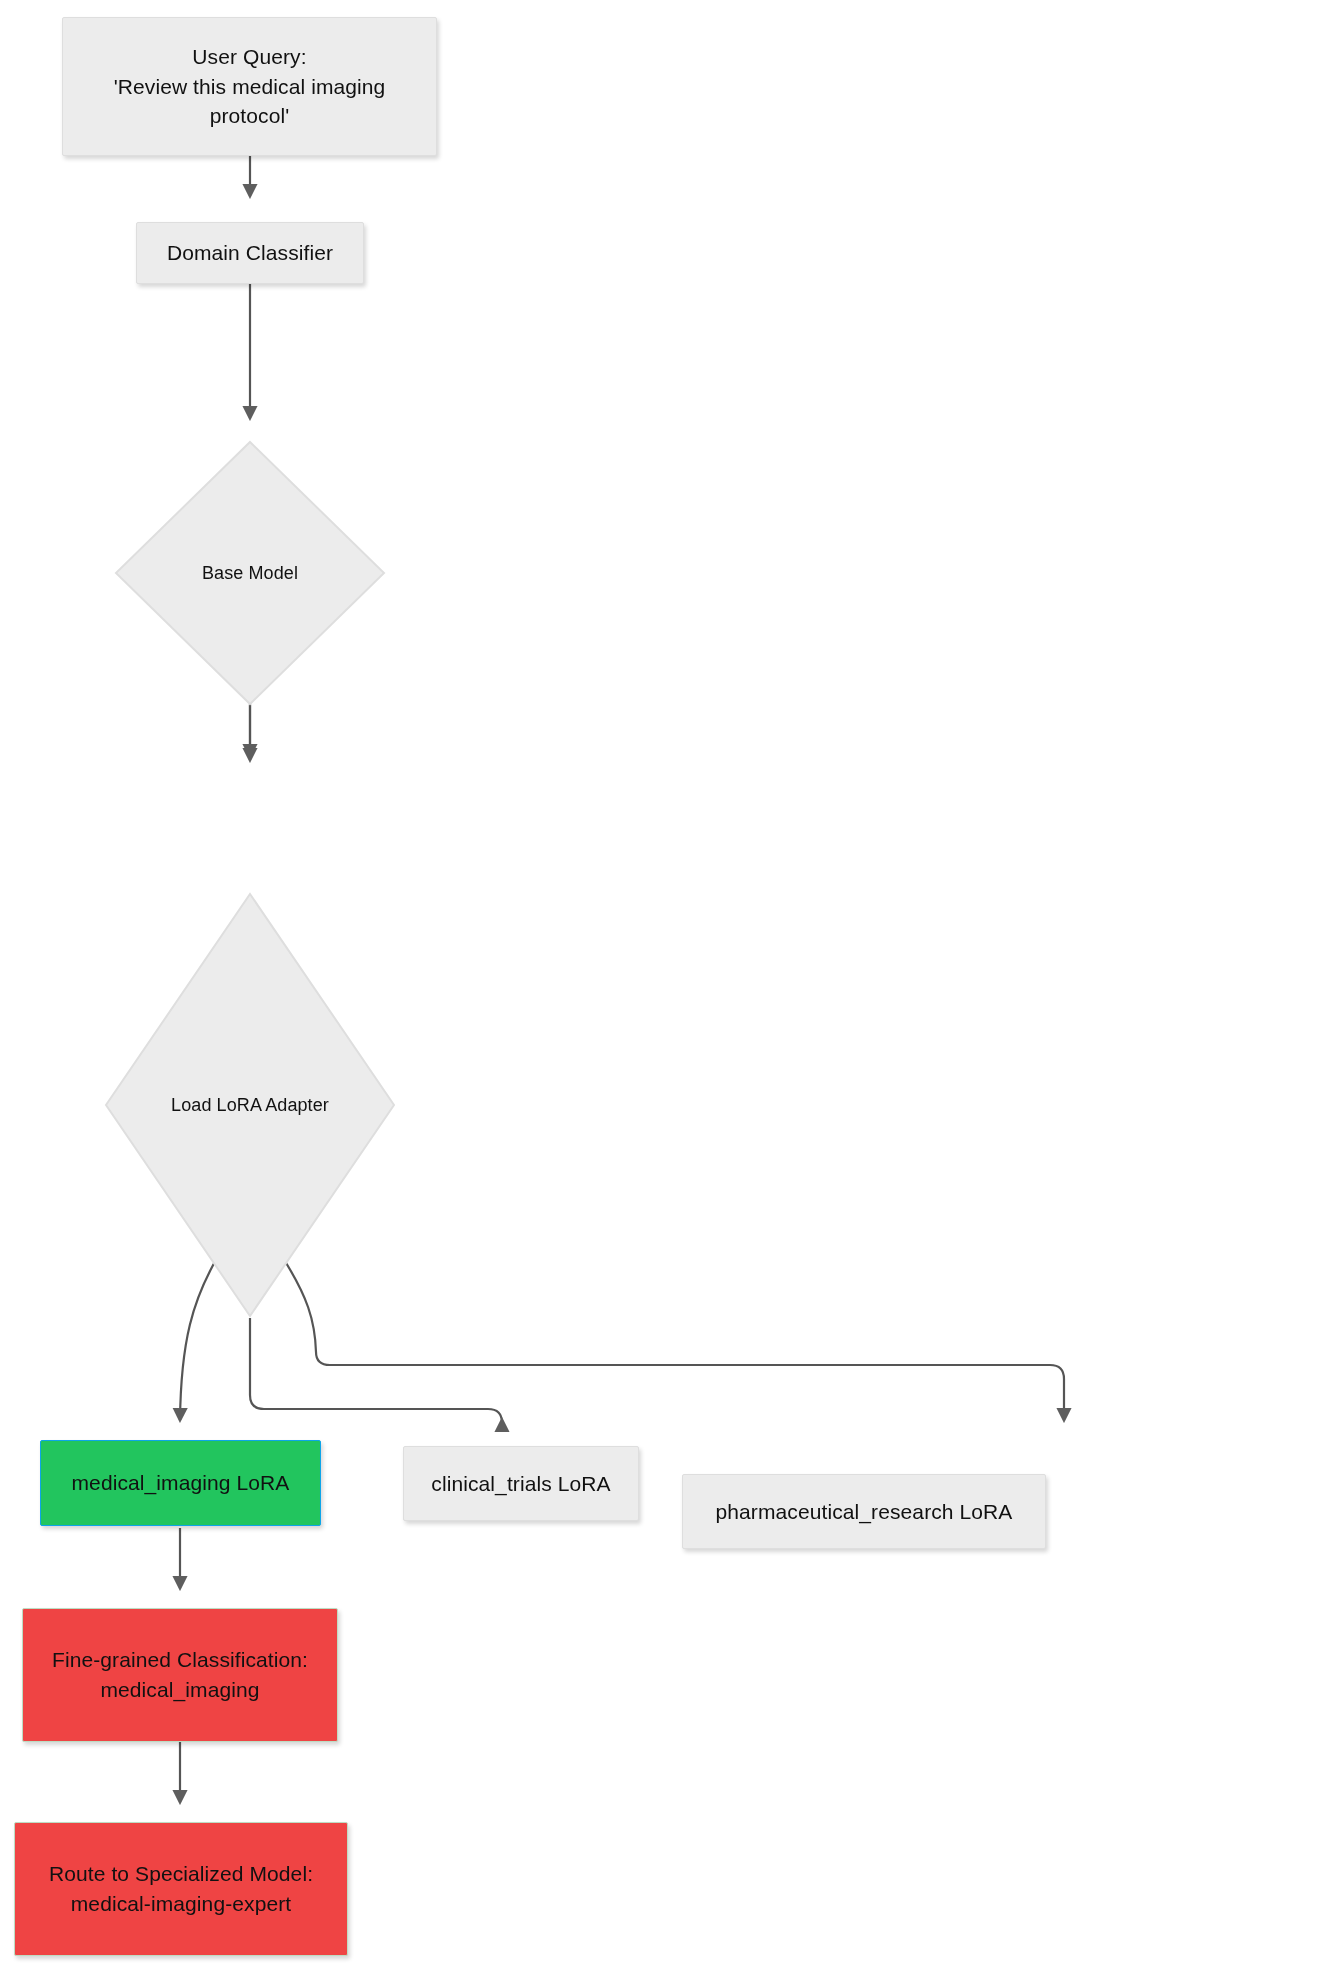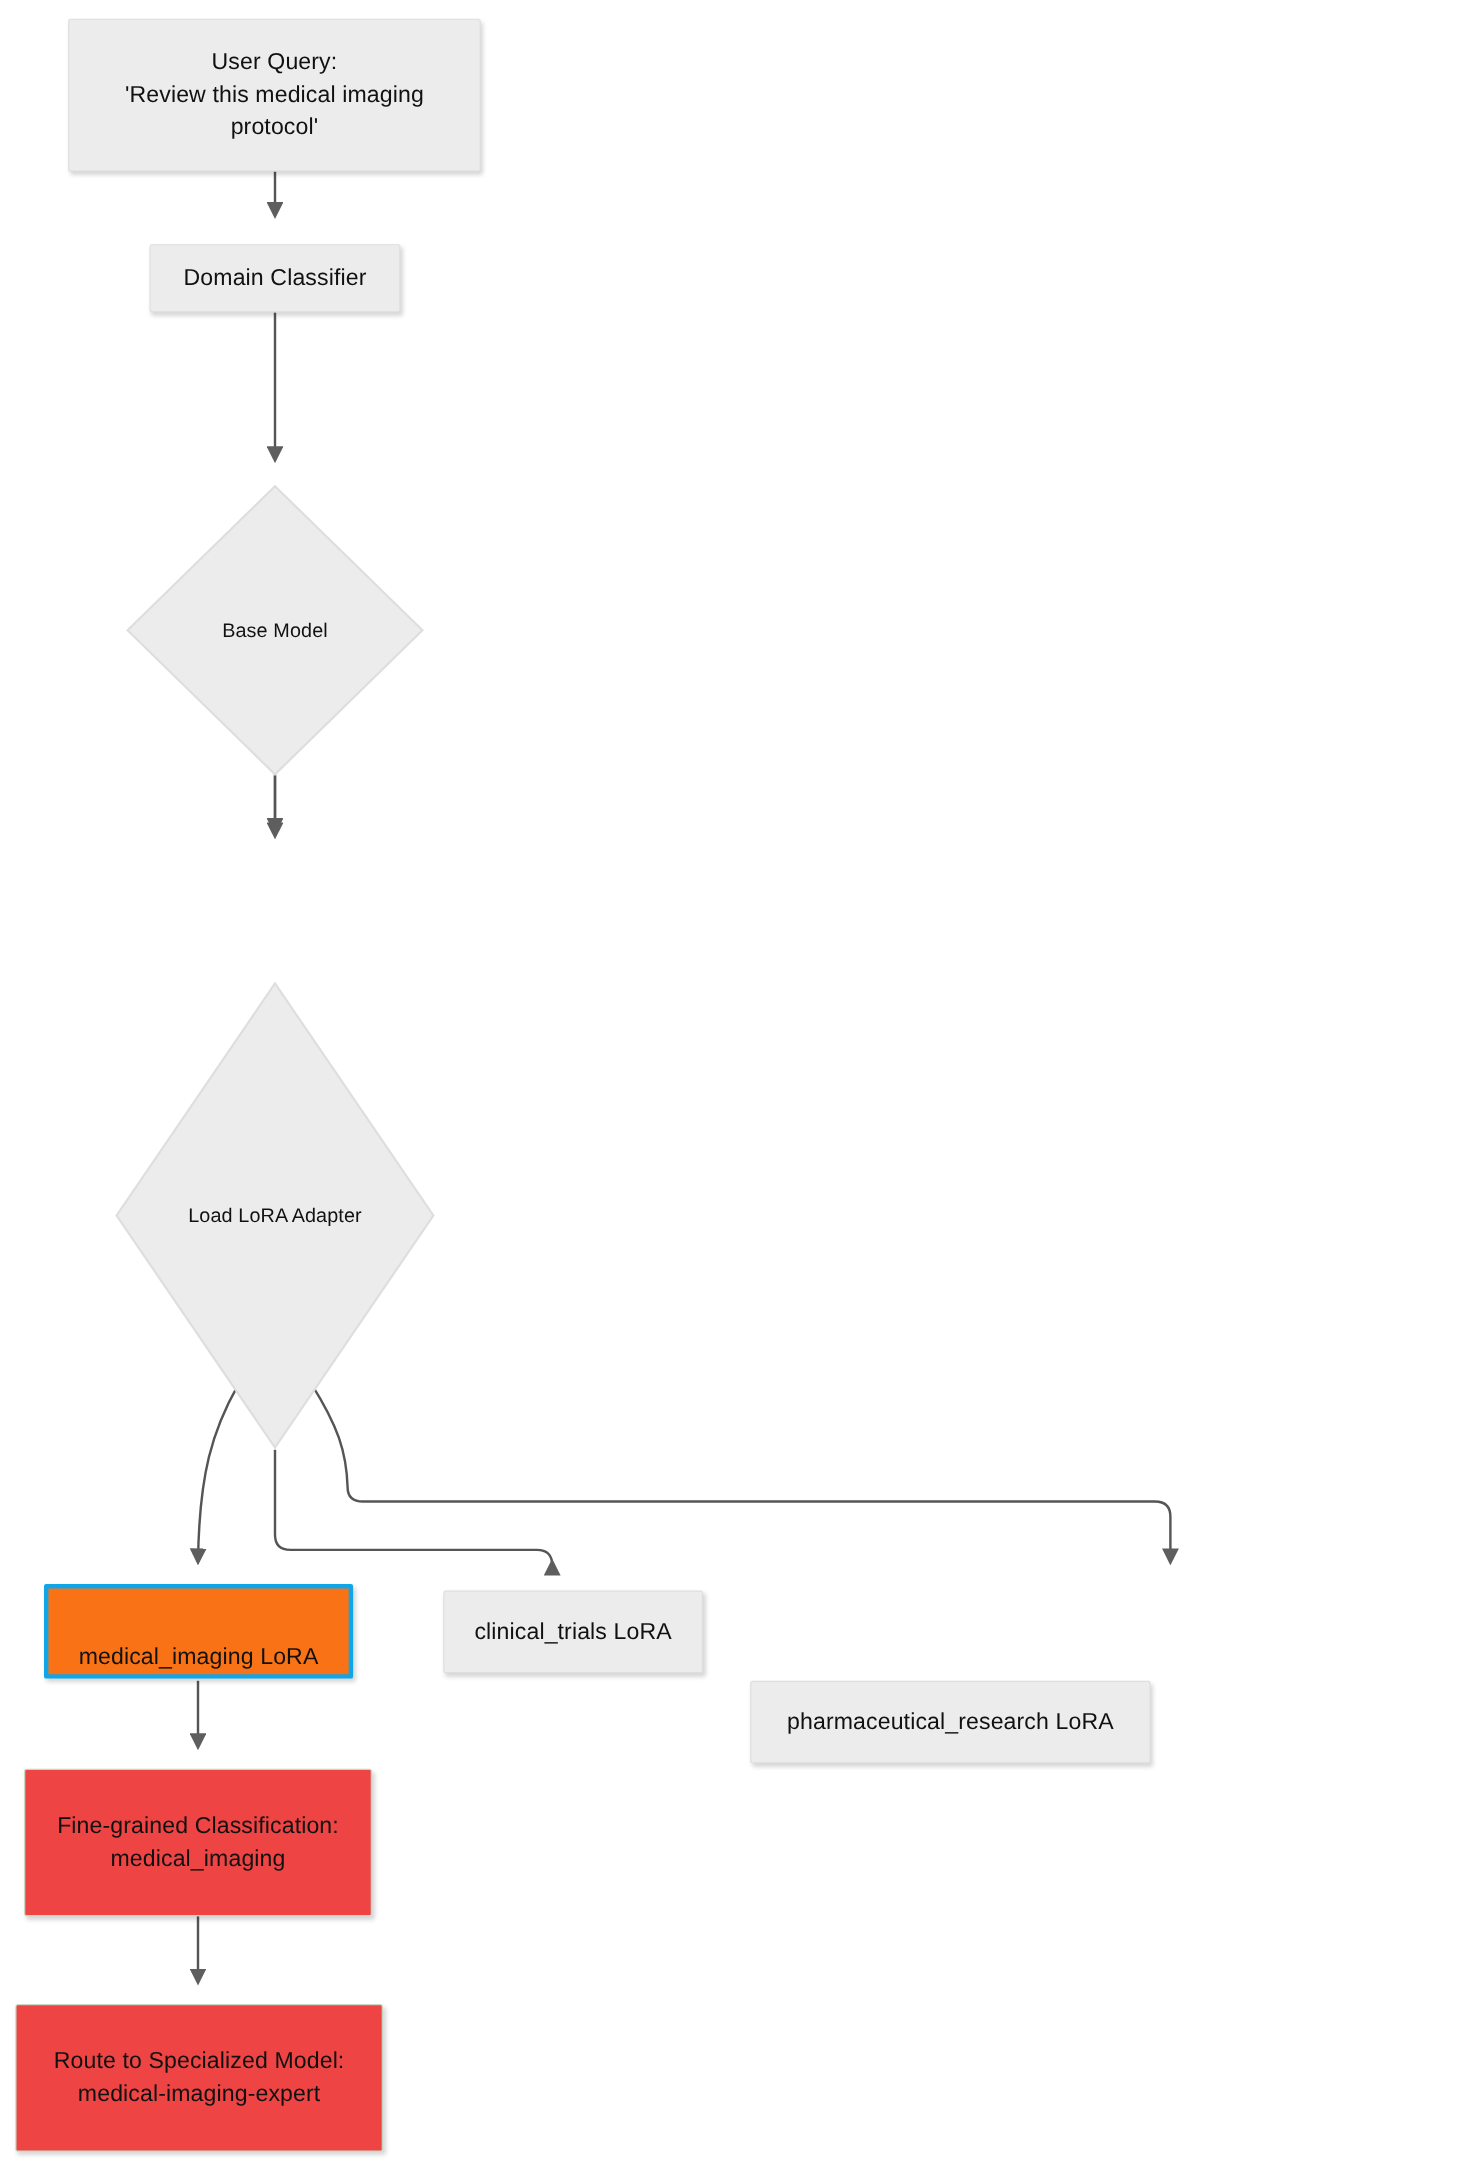--- a/index.html
+++ b/index.html
@@ -35,24 +35,23 @@
     box-shadow: 2px 3px 4px rgba(0,0,0,0.16);
   }
   .node .label { white-space: pre-line; padding: 0 10px; }
 
   .node.rect-default {
     background: #ececec;
     border: 1px solid #dedede;
     border-radius: 2px;
   }
   .node.rect-blue {
-    background: #f97316;
-    border: 4px solid #0ea5e9;
+    background: #22c55e;
+    border: 1px solid #0ea5e9;
     border-radius: 2px;
-    align-items: flex-end;
   }
   .node.rect-green {
     background: #ef4444;
     border: 1px solid #bedcc3;
     border-radius: 2px;
   }
   .diamond {
     position: absolute;
     display: flex;
     align-items: center;
@@ -139,21 +138,21 @@
   </div>
 
   <div class="node rect-blue" style="left:40px; top:1440px; width:281px; height:86px;">
     <span class="label">medical_imaging LoRA</span>
   </div>
 
   <div class="node rect-default" style="left:403px; top:1446px; width:236px; height:75px;">
     <span class="label">clinical_trials LoRA</span>
   </div>
 
-  <div class="node rect-default" style="left:682px; top:1528px; width:364px; height:75px;">
+  <div class="node rect-default" style="left:682px; top:1474px; width:364px; height:75px;">
     <span class="label">pharmaceutical_research LoRA</span>
   </div>
 
   <div class="node rect-green" style="left:22px; top:1608px; width:316px; height:134px;">
     <span class="label">Fine-grained Classification:
 medical_imaging</span>
   </div>
 
   <div class="node rect-green" style="left:14px; top:1822px; width:334px; height:134px;">
     <span class="label">Route to Specialized Model:

